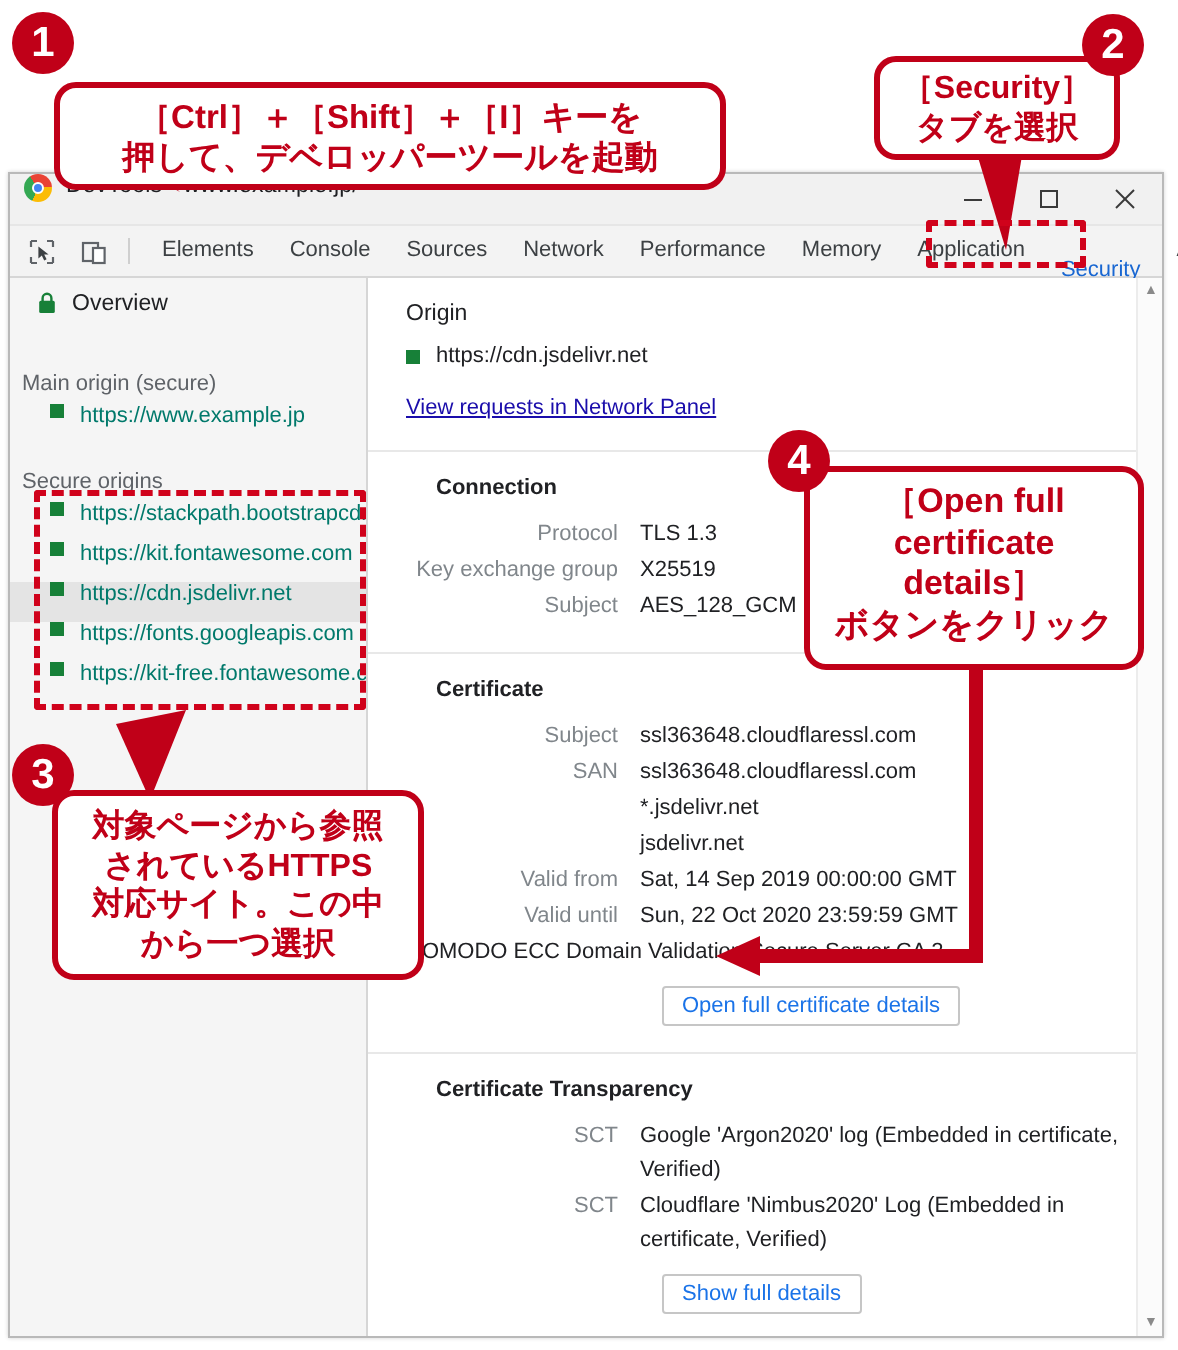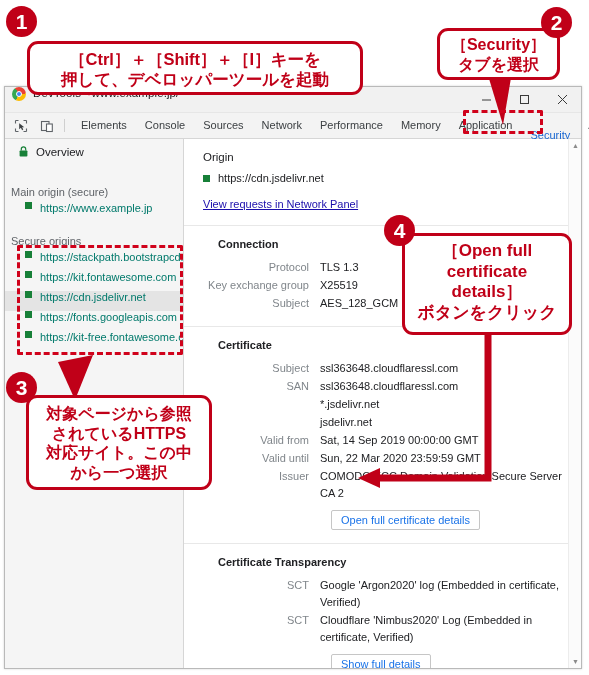--- a/index.html
+++ b/index.html
@@ -318,24 +318,23 @@
           <div class="kv">
             <span class="k"></span>
             <span class="v">jsdelivr.net</span>
           </div>
           <div class="kv">
             <span class="k">Valid from</span>
             <span class="v">Sat, 14 Sep 2019 00:00:00 GMT</span>
           </div>
           <div class="kv">
             <span class="k">Valid until</span>
-            <span class="v">Sun, 22 Mar 2020 23:59:59 GMT</span>
-          </div>
-          <div class="kv">
-            <span class="k">Issuer</span>
+            <span class="v">Sun, 22 Oct 2020 23:59:59 GMT</span>
+          </div>
+          <div class="kv">
             <span class="v">COMODO ECC Domain Validation Secure Server CA 2</span>
           </div>
           <div class="btn">Open full certificate details</div>
         </div>
 
         <div class="sect">
           <div class="sect-title bold">Certificate Transparency</div>
           <div class="kv">
             <span class="k">SCT</span>
             <span class="v">Google 'Argon2020' log (Embedded in certificate, Verified)</span>

